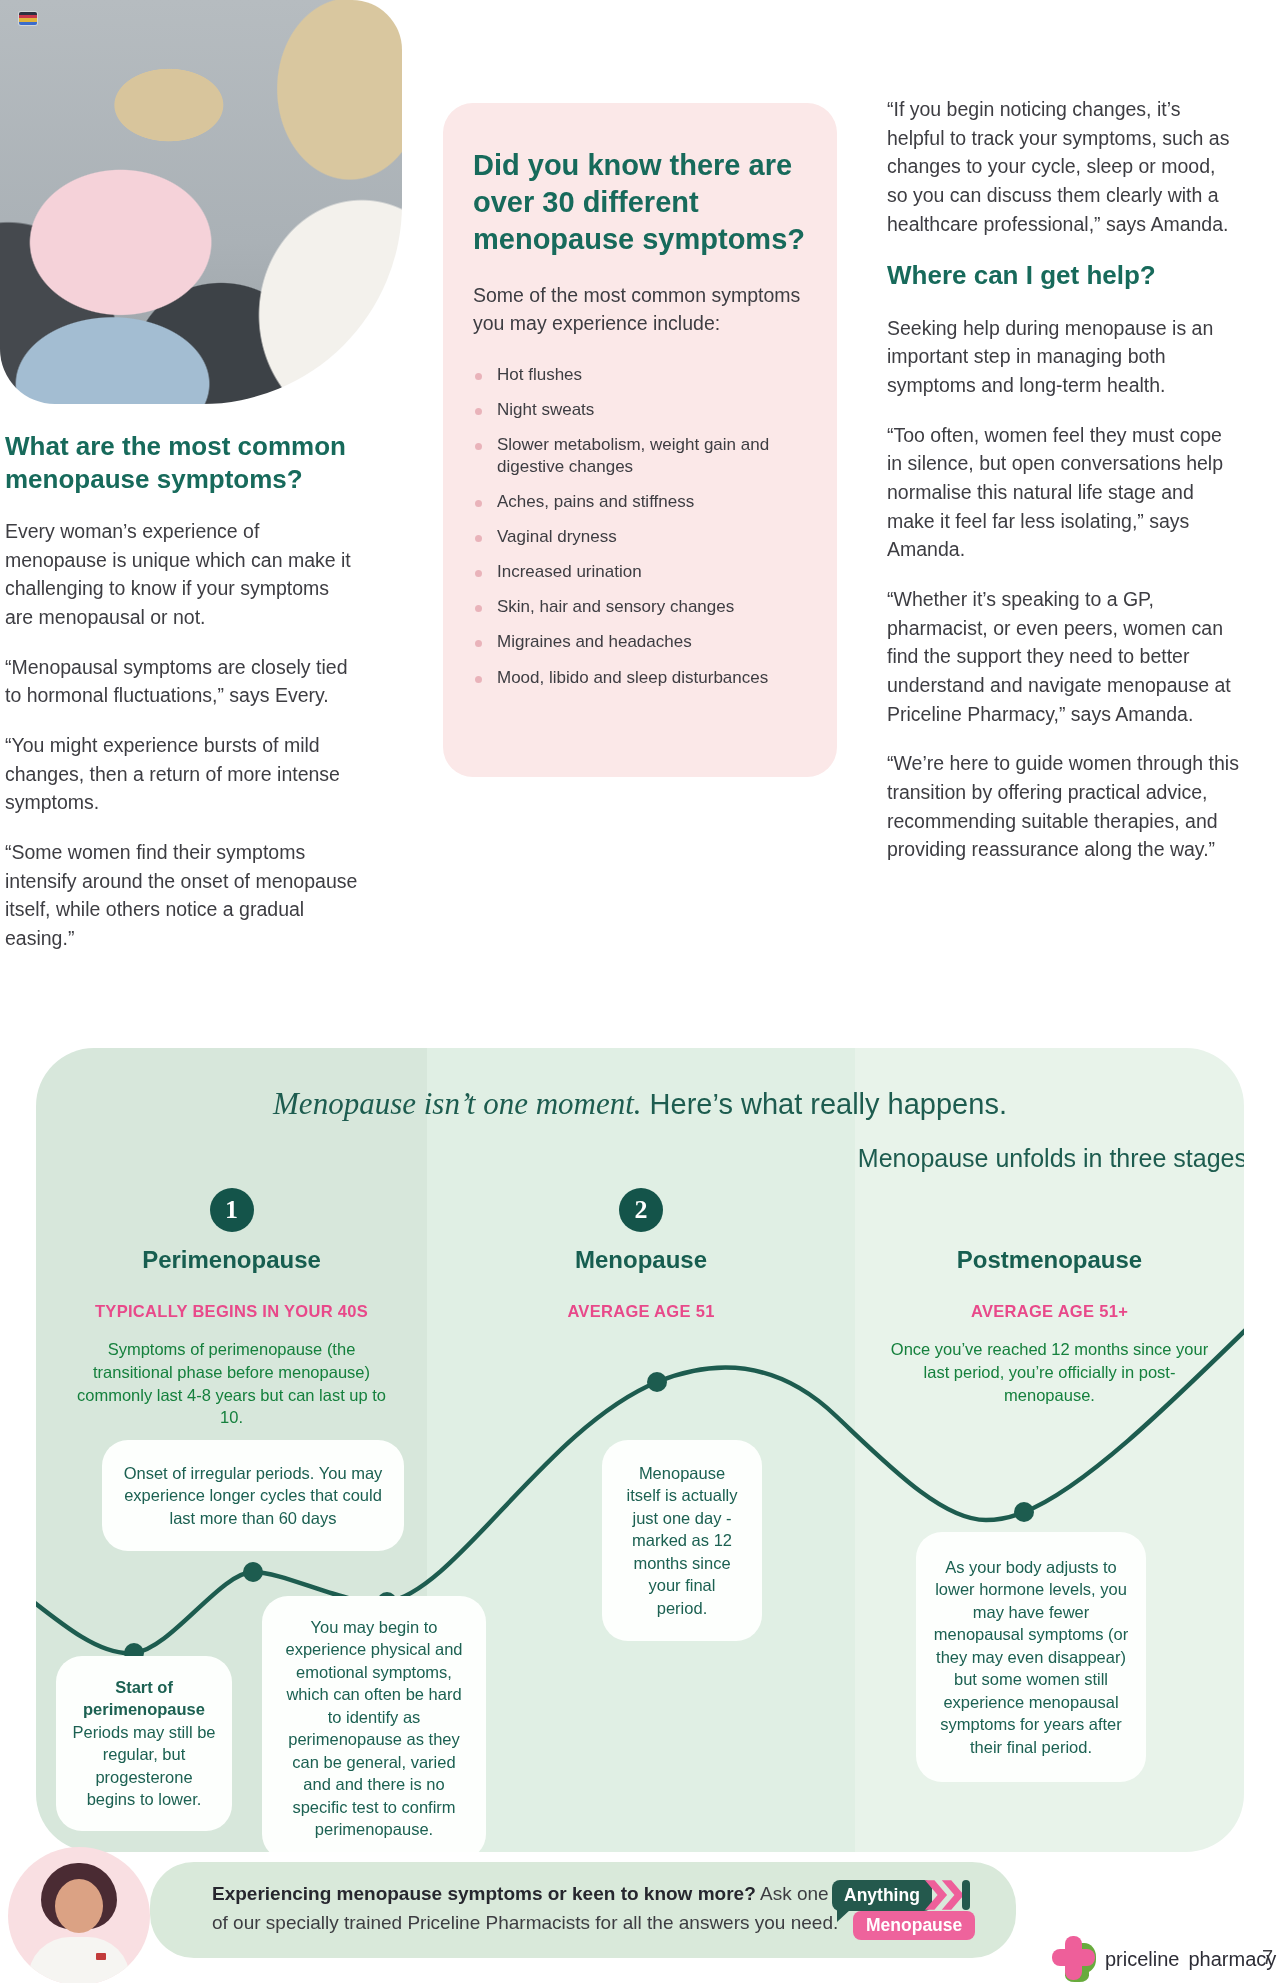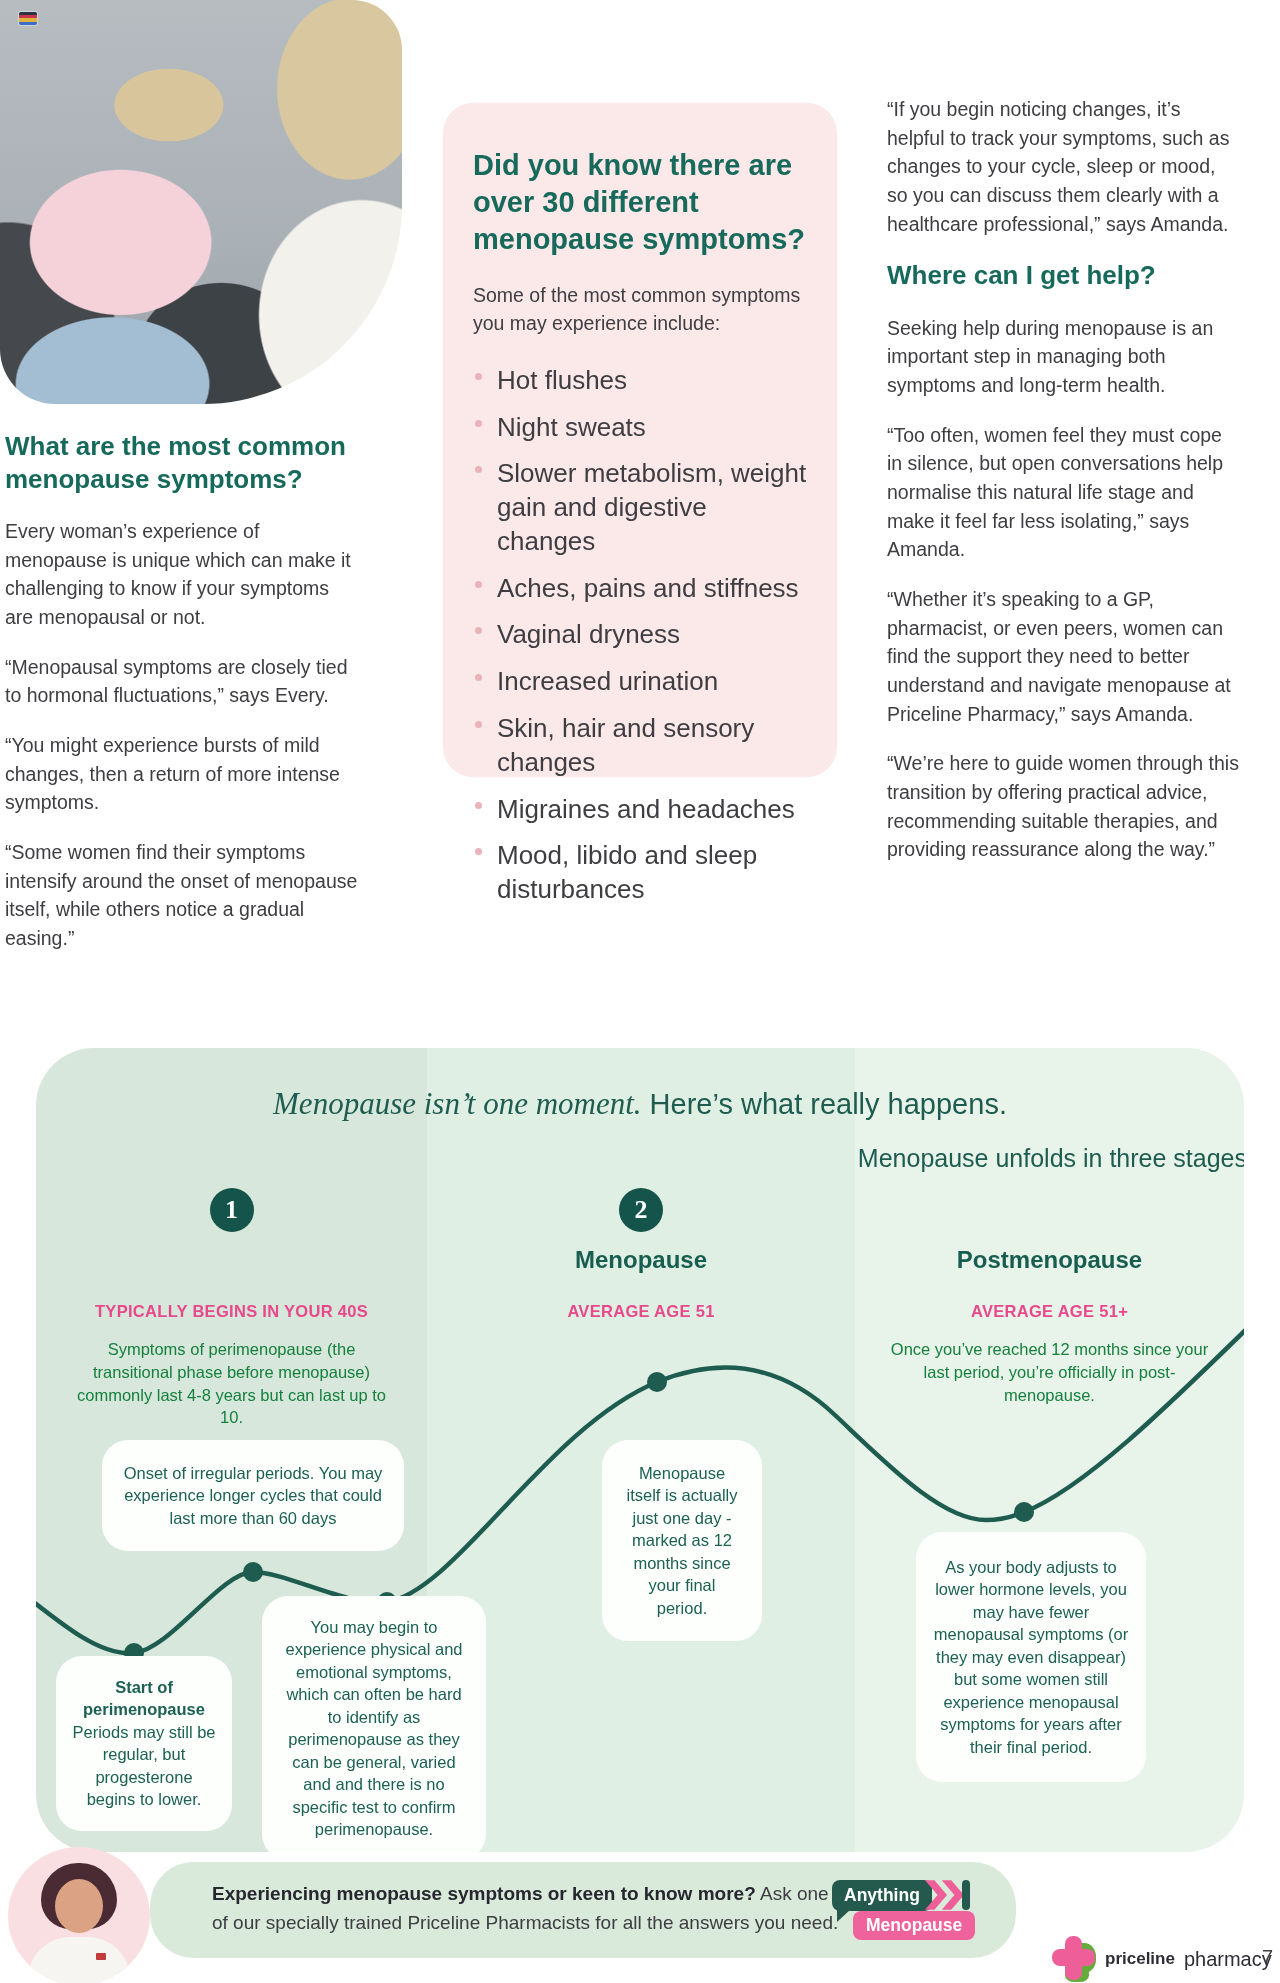--- a/index.html
+++ b/index.html
@@ -26,21 +26,21 @@
   .left-col{position:absolute;left:5px;top:430px;width:354px;}
   .right-col{position:absolute;left:887px;top:95px;width:352px;}
   .right-col h2.teal{margin:6px 0 22px 0;}
   
   .pink-card{position:absolute;left:443px;top:103px;width:394px;height:674px;
     background:#fbe8e8;border-radius:30px;box-sizing:border-box;padding:44px 30px 30px 30px;}
   .pink-card h3{font-size:29px;line-height:1.28;color:#176a5b;margin:0 0 24px 0;font-weight:700;}
   .pink-card .intro{font-size:19.5px;line-height:1.42;margin:0 0 26px 0;color:#3d3d42;}
   .pink-card ul{list-style:none;margin:0;padding:0;}
   .pink-card li{position:relative;padding-left:24px;margin-bottom:13px;
-    font-size:26px;line-height:1.3;color:#3d3d42;}
+    font-size:17px;line-height:1.3;color:#3d3d42;}
   .pink-card li::before{content:"";position:absolute;left:2px;top:9px;width:7px;height:7px;
     border-radius:50%;background:#e9b3ba;}
   
   .stages{position:absolute;left:36px;top:1048px;width:1208px;height:804px;
     border-radius:58px;overflow:hidden;}
   .band{position:absolute;top:0;bottom:0;}
   .band1{left:0;width:391px;background:#d7e7db;}
   .band2{left:391px;width:428px;background:#e0efe4;}
   .band3{left:819px;width:389px;background:#e8f3ea;}
   .stages-title{position:absolute;left:0;top:38px;width:100%;text-align:center;color:#1d5c4f;}
@@ -86,21 +86,21 @@
   .chevrons{position:absolute;left:925px;top:1880px;width:42px;height:30px;}
   .tealbar{position:absolute;left:962px;top:1880px;width:8px;height:30px;border-radius:4px;background:#24594d;}
   .badge-menopause{position:absolute;left:853px;top:1911px;background:#ee639c;color:#ffffff;
     font-size:17.5px;font-weight:700;padding:4px 13px;border-radius:8px;}
   .logo{position:absolute;left:1052px;top:1936px;display:flex;align-items:center;gap:9px;}
   .logo-mark{position:relative;width:44px;height:46px;}
   .logo-mark .g1{position:absolute;right:0;top:7px;width:26px;height:30px;border-radius:45%;background:#68ab3d;}
   .logo-mark .g2{position:absolute;left:13px;bottom:0;width:24px;height:16px;border-radius:40%;background:#68ab3d;}
   .logo-mark .pv{position:absolute;left:13px;top:0;width:17px;height:44px;border-radius:8px;background:#ee5f9a;}
   .logo-mark .ph{position:absolute;left:0;top:13px;width:43px;height:17px;border-radius:8px;background:#ee5f9a;}
-  .logo .lb{font-size:17px;font-weight:700;color:#2d2d36;}
+  .logo .lb{font-size:20px;font-weight:400;color:#2d2d36;}
   .logo .ll{font-size:20px;font-weight:400;color:#2d2d36;}
   .page-num{position:absolute;left:1262px;top:1946px;font-size:20px;color:#3d3d42;}
 </style>
 </head>
 <body>
 
 <div class="page">
 
   <div class="photo">
     <div class="flag"></div>
@@ -153,20 +153,21 @@
       <path d="M -20 540 C 30 580 65 608 98 605 C 135 601 185 524 217 524 C 250 524 315 560 351 554 C 420 543 510 380 621 334 C 690 306 750 320 800 368 C 850 415 905 472 950 472 C 966 472 976 469 988 464 C 1050 440 1140 350 1230 262" fill="none" stroke="#1d5c4f" stroke-width="4.5"></path>
       <circle cx="98" cy="605" r="10" fill="#1d5c4f"></circle>
       <circle cx="217" cy="524" r="10" fill="#1d5c4f"></circle>
       <circle cx="351" cy="554" r="10" fill="#1d5c4f"></circle>
       <circle cx="621" cy="334" r="10" fill="#1d5c4f"></circle>
       <circle cx="988" cy="464" r="10" fill="#1d5c4f"></circle>
     </svg>
 
     <div class="stage-col sc1">
       <div class="stage-circle">1</div>
+      <div class="stage-name">Perimenopause</div>
       <div class="stage-label">TYPICALLY BEGINS IN YOUR 40S</div>
       <div class="stage-desc">Symptoms of perimenopause (the transitional phase before menopause) commonly last 4-8 years but can last up to 10.</div>
     </div>
     <div class="stage-col sc2">
       <div class="stage-circle">2</div>
       <div class="stage-name">Menopause</div>
       <div class="stage-label">AVERAGE AGE 51</div>
     </div>
     <div class="stage-col sc3">
       <div class="stage-name">Postmenopause</div>

